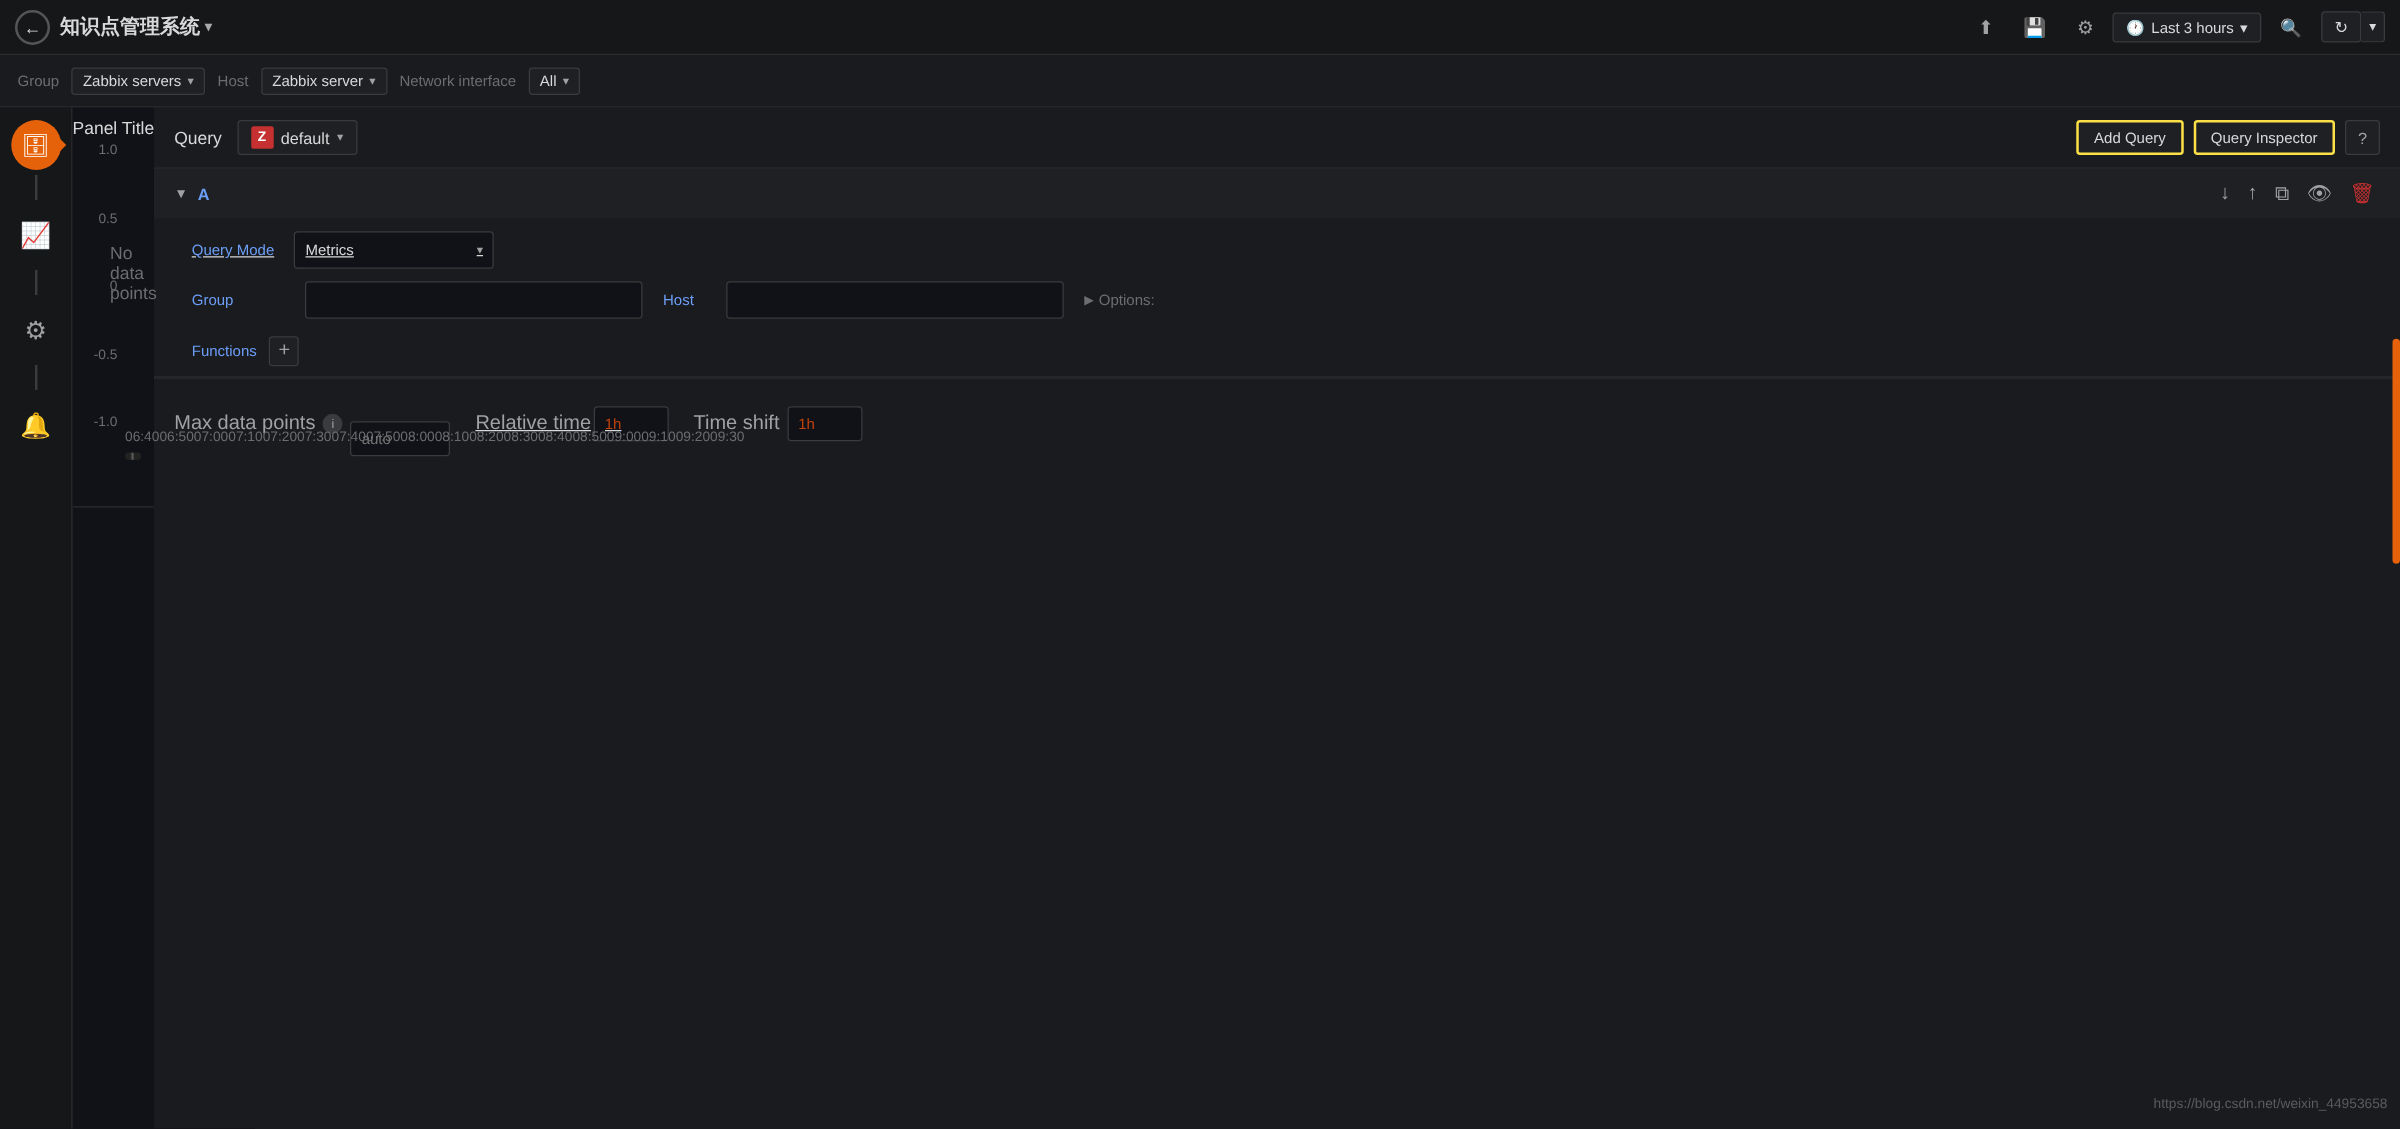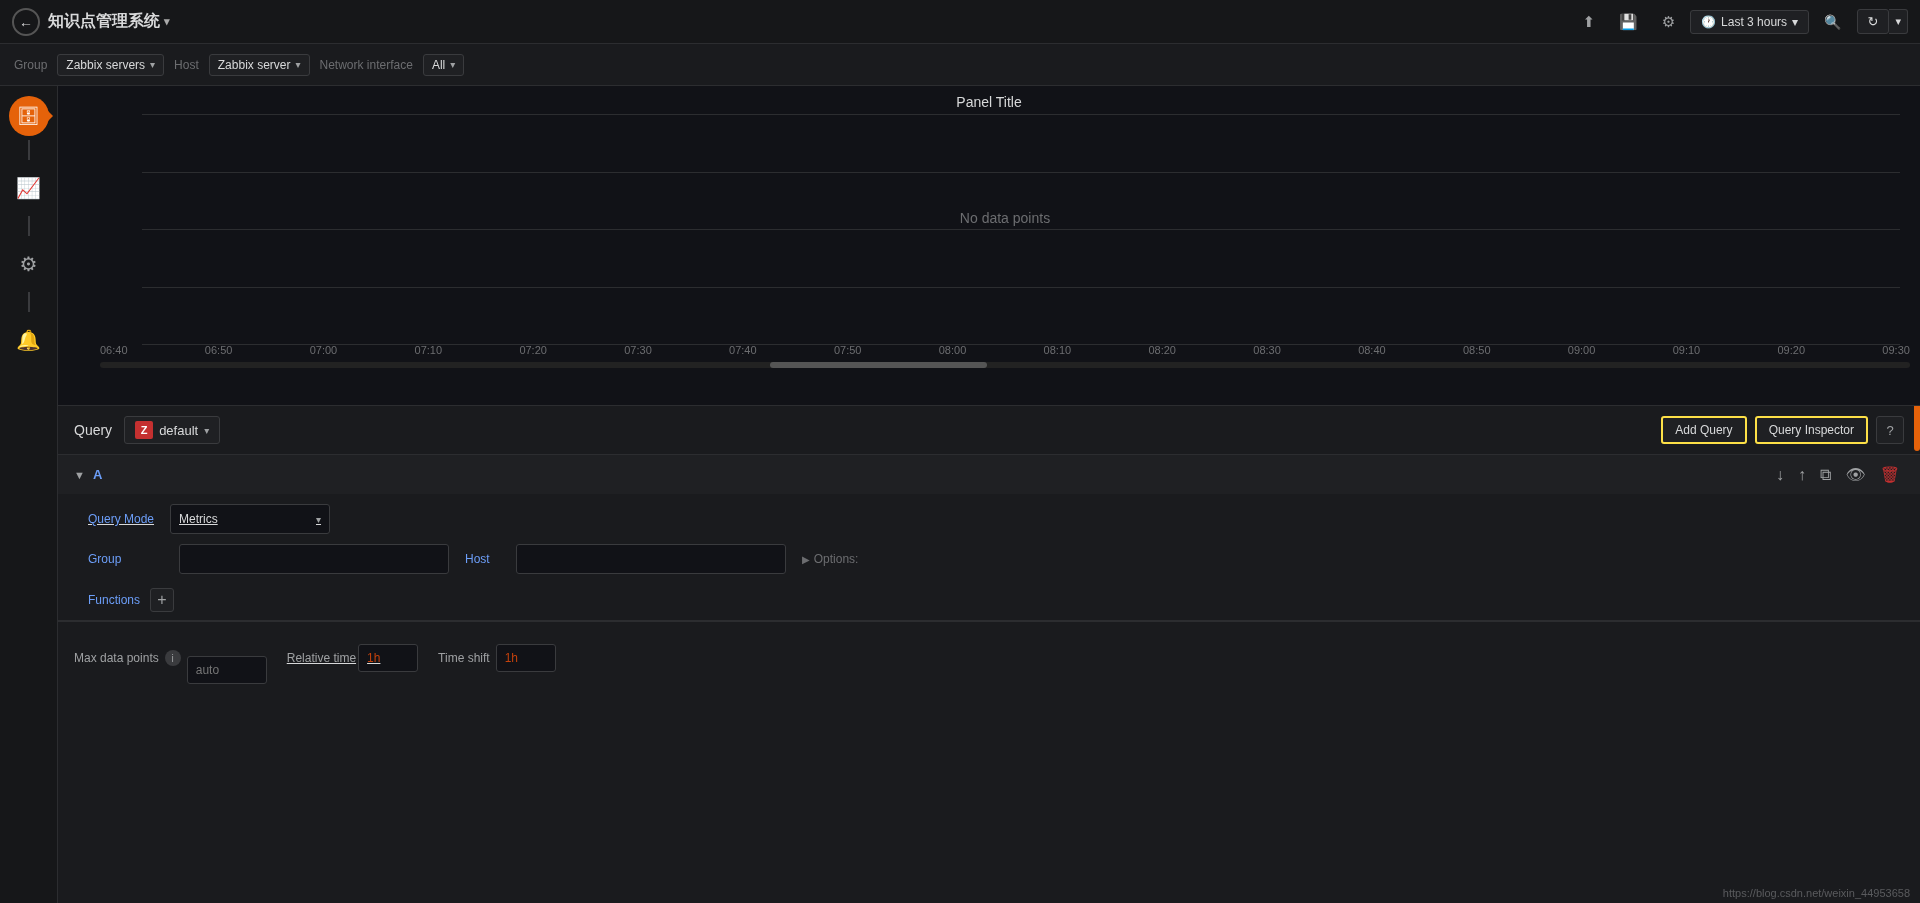--- a/index.html
+++ b/index.html
@@ -149,21 +149,21 @@
     .sidebar-connector {
       width: 2px; height: 20px;
       background: #3a3b3e;
       margin: 2px 0;
     }
 
     
     .content-area {
       flex: 1;
       display: flex;
-      flex-direction: column;
+      flex-direction: row;
       overflow: hidden;
     }
 
     
     .chart-container {
       background: #111217;
       border-bottom: 1px solid #2c2d30;
       padding: 8px 0 0 0;
       position: relative;
       height: 320px;
@@ -370,21 +370,21 @@
     .bottom-options {
       padding: 10px 16px;
       display: flex;
       align-items: center;
       gap: 20px;
       border-top: 1px solid #2c2d30;
       background: #1a1b1e;
     }
     .opt-label {
       color: #9fa1a3;
-      font-size: 12px;
+      font-size: 16px;
       display: flex; align-items: center; gap: 4px;
     }
     .opt-input {
       background: #111217;
       border: 1px solid #3a3b3e;
       color: #9fa1a3;
       padding: 3px 8px;
       border-radius: 3px;
       font-size: 12px;
       height: 28px;
@@ -407,21 +407,21 @@
       padding: 3px 8px;
       border-radius: 3px;
       font-size: 12px;
       height: 28px;
       width: 60px;
     }
 
     
     .watermark {
       position: fixed;
-      bottom: 4px;
+      bottom: 14px;
       right: 10px;
       color: #5a5b5e;
       font-size: 11px;
     }
 
     
     .query-section::-webkit-scrollbar { width: 6px; }
     .query-section::-webkit-scrollbar-track { background: #1a1b1e; }
     .query-section::-webkit-scrollbar-thumb { background: #3a3b3e; border-radius: 3px; }
     .right-scrollbar-thumb {
@@ -500,20 +500,27 @@
       <div class="right-scrollbar-thumb"></div>
     </div>
   </div>
 
   <div class="content-area">
 
     <div class="chart-container">
       <div class="panel-title-text">Panel Title</div>
       <div class="chart-area">
 
+        <div class="y-axis">
+          <span class="y-label">1.0</span>
+          <span class="y-label">0.5</span>
+          <span class="y-label">0</span>
+          <span class="y-label">-0.5</span>
+          <span class="y-label">-1.0</span>
+        </div>
 
         <div class="chart-grid">
           <div style="position:relative;height:100%;width:100%;">
             <div class="grid-line" style="top:0%;"></div>
             <div class="grid-line" style="top:25%;"></div>
             <div class="grid-line" style="top:50%;"></div>
             <div class="grid-line" style="top:75%;"></div>
             <div class="grid-line" style="top:100%;"></div>
             <div class="no-data">No data points</div>
           </div>

